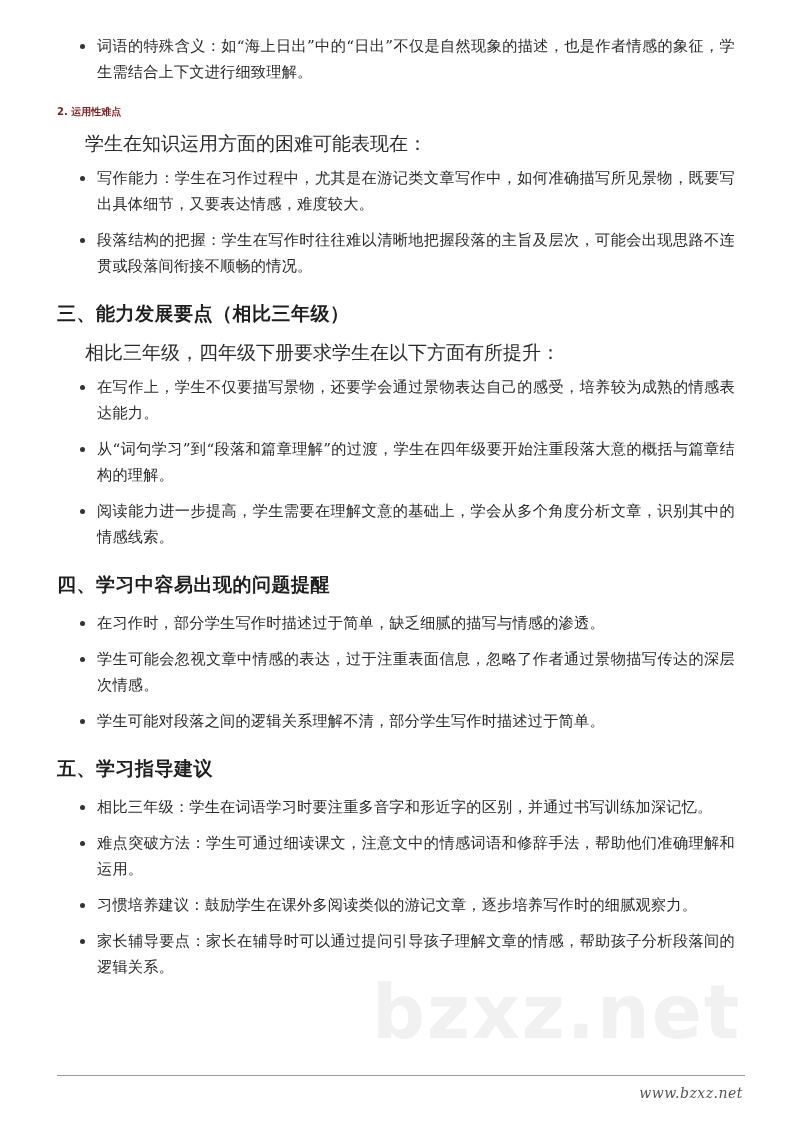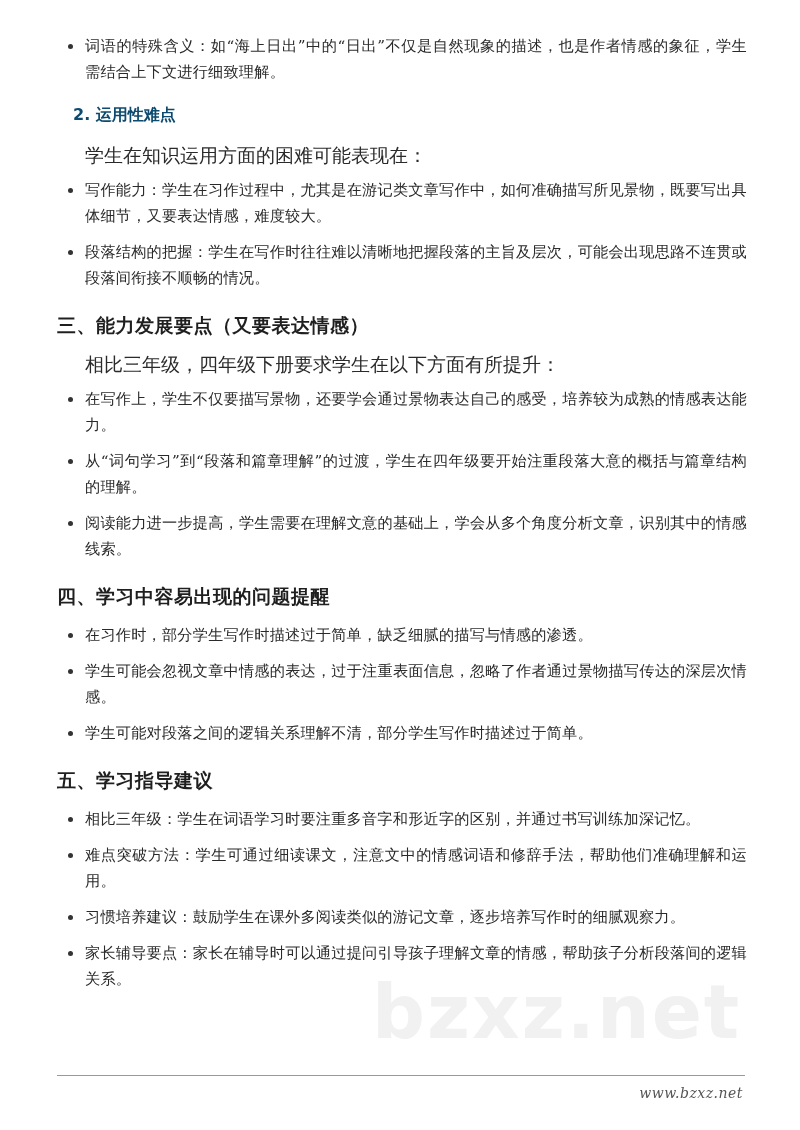--- a/index.html
+++ b/index.html
@@ -23,21 +23,21 @@
       height: 1130px;
     }
     .content {
       position: absolute;
       left: 57px;
       top: 28px;
       width: 690px;
     }
     ul.bullets {
       list-style: none;
-      margin: 0;
+      margin: 12px;
       padding: 0;
     }
     ul.bullets li {
       position: relative;
       padding-left: 28px;
       font-size: 15.2px;
       line-height: 26px;
       margin-bottom: 10px;
       letter-spacing: 0.2px;
       text-align: justify;
@@ -47,23 +47,23 @@
       left: 11px;
       top: 11px;
       width: 5px;
       height: 5px;
       border-radius: 50%;
       background: #333333;
     }
     .sub-heading {
       font-family: "DejaVu Sans", "Liberation Sans", sans-serif;
       font-weight: bold;
-      font-size: 16px;
-      margin: 16px;
-      color: #0c4a6e;
+      font-size: 10px;
+      margin: 0;
+      color: #7f1d1d;
     }
     .intro {
       padding-left: 28px;
       font-size: 19px;
       line-height: 26px;
       margin: 0;
     }
     .section-heading {
       font-family: "DejaVu Sans", "Liberation Sans", sans-serif;
       font-weight: bold;
@@ -126,21 +126,21 @@
       <li>
         <span class="dot"></span>
         <span>写作能力：学生在习作过程中，尤其是在游记类文章写作中，如何准确描写所见景物，既要写出具体细节，又要表达情感，难度较大。</span>
       </li>
       <li>
         <span class="dot"></span>
         <span>段落结构的把握：学生在写作时往往难以清晰地把握段落的主旨及层次，可能会出现思路不连贯或段落间衔接不顺畅的情况。</span>
       </li>
     </ul>
 
-    <h2 class="section-heading" style="margin-top:22px;">三、能力发展要点（又要表达情感）</h2>
+    <h2 class="section-heading" style="margin-top:22px;">三、能力发展要点（相比三年级）</h2>
     <p class="intro" style="margin-top:12px;">相比三年级，四年级下册要求学生在以下方面有所提升：</p>
     <ul class="bullets" style="margin-top:9px;">
       <li>
         <span class="dot"></span>
         <span>在写作上，学生不仅要描写景物，还要学会通过景物表达自己的感受，培养较为成熟的情感表达能力。</span>
       </li>
       <li>
         <span class="dot"></span>
         <span>从“词句学习”到“段落和篇章理解”的过渡，学生在四年级要开始注重段落大意的概括与篇章结构的理解。</span>
       </li>

